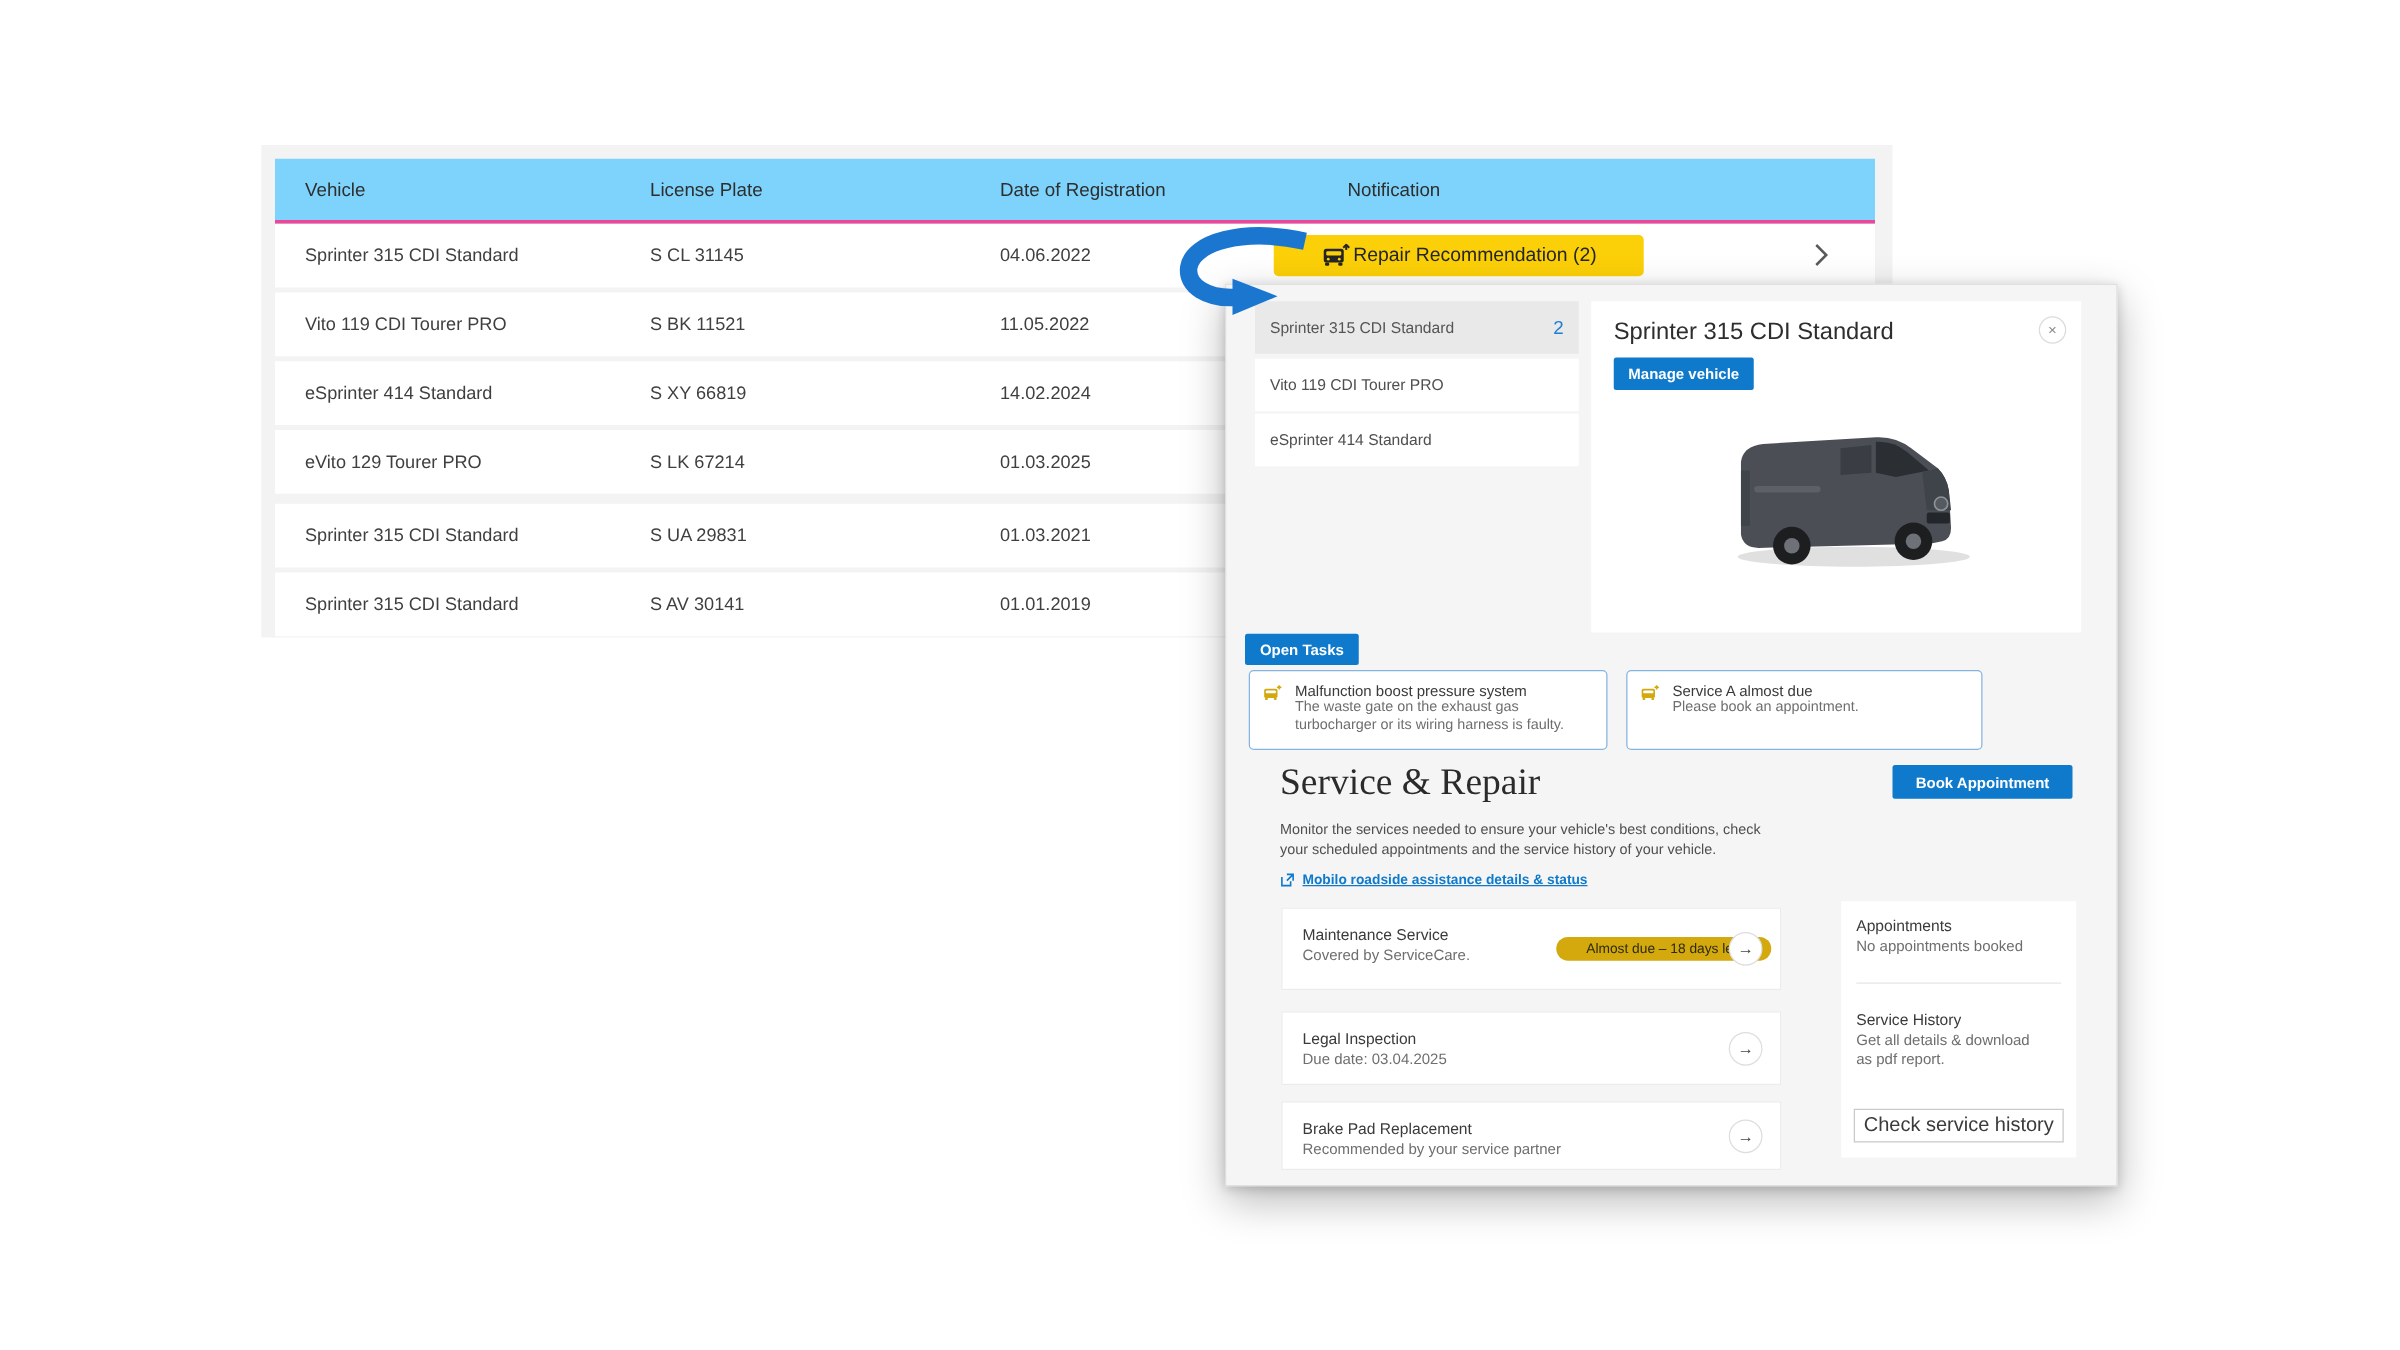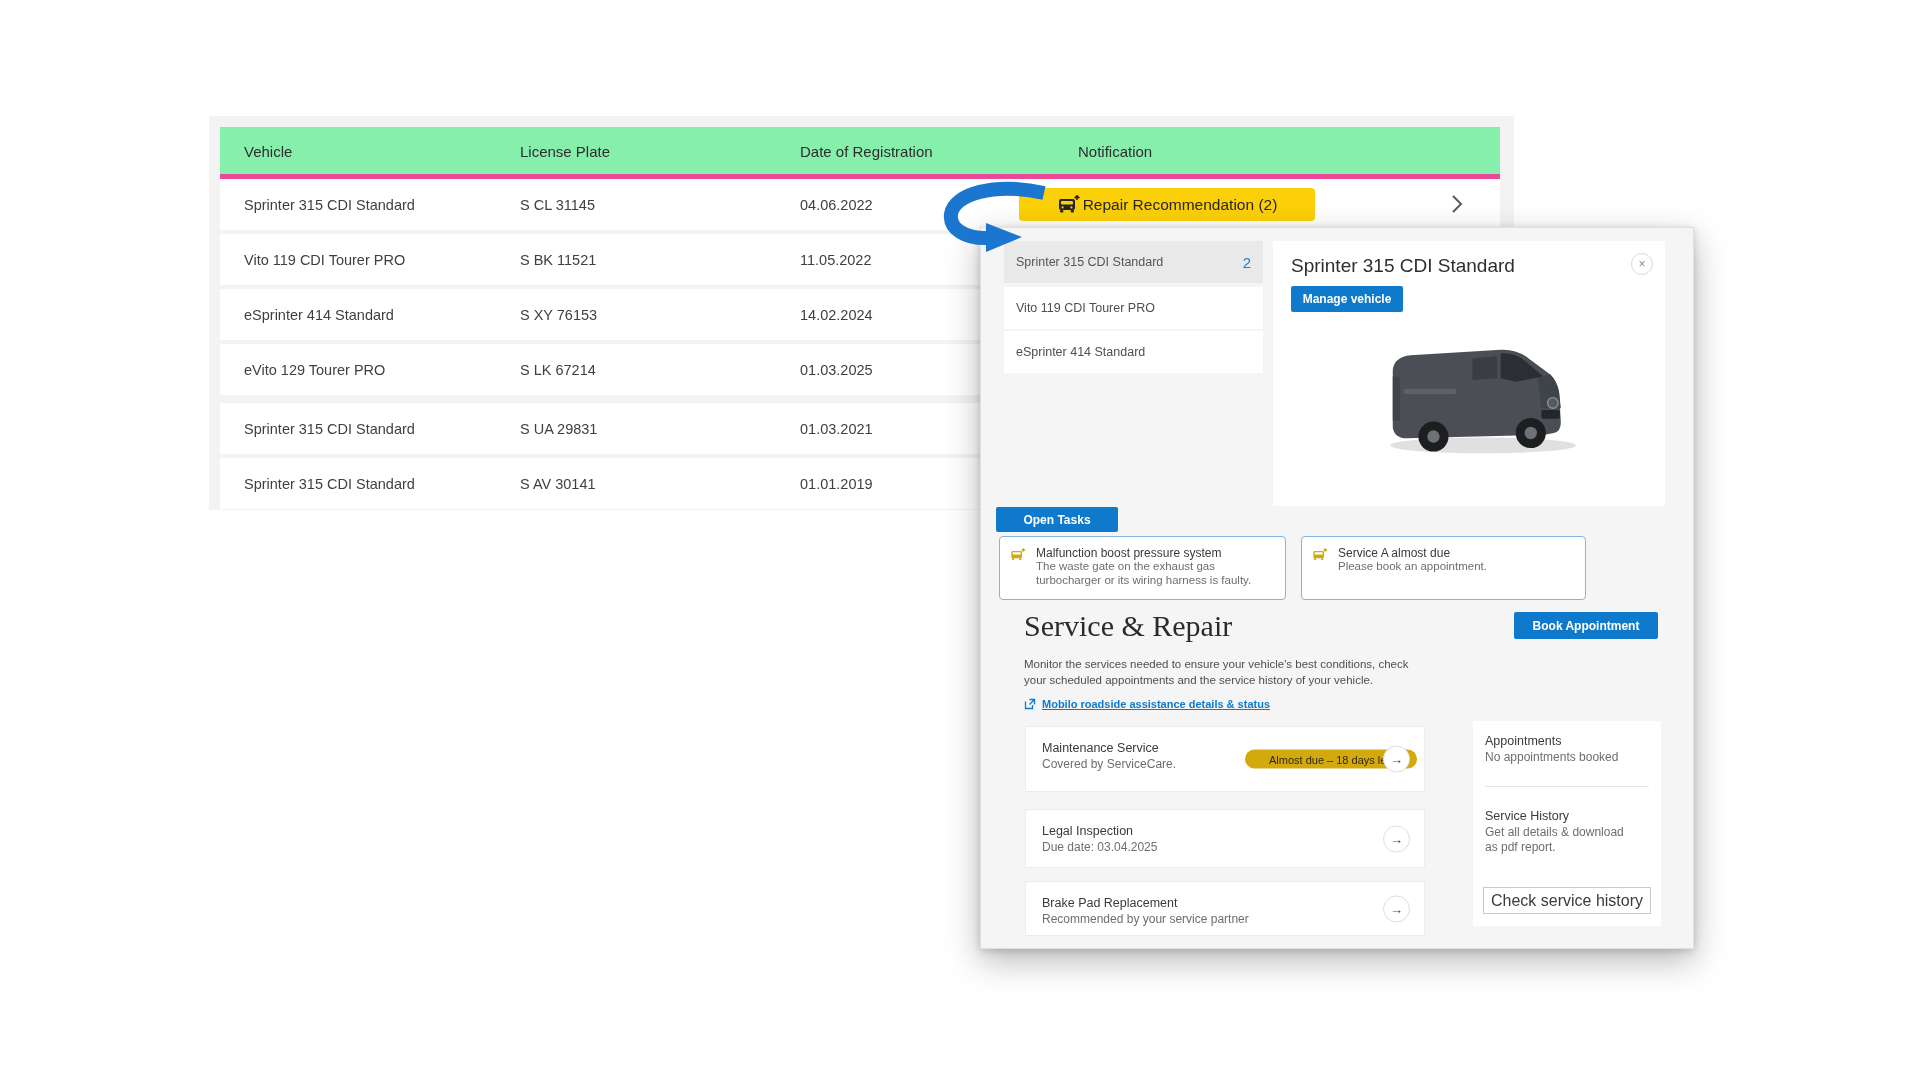--- a/index.html
+++ b/index.html
@@ -5,21 +5,21 @@
   * { margin:0; padding:0; box-sizing:border-box; }
   html,body { width:1920px; height:1080px; background:#ffffff; overflow:hidden;
               font-family:"Liberation Sans", sans-serif; }
   .abs { position:absolute; }
 
   
   #stage { left:209px; top:116px; width:1305px; height:394px; background:#f3f3f3; }
 
   
   #fleet-table { left:220px; top:127px; width:1280px; }
-  .t-header { position:relative; height:52px; background:#86efac; border-bottom:5px solid #ec4899; }
+  .t-header { position:relative; height:52px; background:#7dd3fc; border-bottom:3px solid #ec4899; }
   .t-header .cell { color:#2e2e2e; font-size:15px; }
   .t-row { position:relative; height:51px; background:#ffffff; }
   .t-row.g4 { margin-top:4px; } .t-row.g8 { margin-top:8px; }
   .cell { position:absolute; top:50%; transform:translateY(-50%); font-size:14.5px; color:#3f3f3f; white-space:nowrap; }
   .c1 { left:24px; } .c2 { left:300px; } .c3 { left:580px; } .c4 { left:858px; }
 
   .repair-btn { position:absolute; left:799px; top:9px; width:296px; height:33px;
     background:#fbd008; border:none; border-radius:4px; display:flex; align-items:center;
     justify-content:center; gap:2px; font-size:15.5px; color:#262626; cursor:pointer;
     font-family:"Liberation Sans", sans-serif; }
@@ -37,21 +37,21 @@
   #vehicle-card { left:292px; top:13px; width:392px; height:265px; background:#ffffff; }
   #vehicle-card h2 { font-weight:normal; font-size:19px; color:#2e2e2e; position:absolute; left:18px; top:14px; }
   .close-btn { position:absolute; right:12px; top:12px; width:22px; height:22px; border-radius:50%;
     border:1px solid #dcdcdc; background:#fff; color:#8a8a8a; font-size:12px; line-height:20px;
     text-align:center; cursor:pointer; }
   .blue-btn { background:#0f7acc; color:#ffffff; border:none; border-radius:2px;
     font-size:12px; font-weight:bold; cursor:pointer; font-family:"Liberation Sans", sans-serif; }
   #manage-btn { position:absolute; left:18px; top:45px; width:112px; height:26px; }
   #van-img { position:absolute; left:95px; top:75px; width:230px; height:165px; }
 
-  #open-tasks-btn { left:15px; top:279px; width:122px; height:25px; }
+  #open-tasks-btn { left:15px; top:279px; width:91px; height:25px; }
   .task-card { position:absolute; top:308px; height:64px; background:#ffffff;
     border:1px solid #85b4e0; border-radius:4px; padding:9px 10px 0 10px; cursor:pointer; }
   .task-card .t-icon { position:absolute; left:10px; top:11px; }
   .task-title { margin-left:26px; font-size:12px; color:#3a3a3a; }
   .task-body { margin-left:26px; font-size:11.5px; color:#6e6e6e; line-height:1.18; max-width:244px; }
 
   #snr-title { left:43px; top:381px; font-family:"Liberation Serif", serif; font-size:30px; color:#2b2b2b; font-weight:normal; }
   #snr-desc { left:43px; top:428px; max-width:398px; font-size:11.5px; color:#4f4f4f; line-height:1.42; }
   #mobilo-link { left:43px; top:470px; display:flex; align-items:center; gap:6px;
     font-size:11px; font-weight:bold; color:#0f7acc; text-decoration:underline; cursor:pointer; }
@@ -112,21 +112,21 @@
     </svg>
   </div>
 
   <div class="t-row g4">
     <span class="cell c1">Vito 119 CDI Tourer PRO</span>
     <span class="cell c2">S BK 11521</span>
     <span class="cell c3">11.05.2022</span>
   </div>
   <div class="t-row g4">
     <span class="cell c1">eSprinter 414 Standard</span>
-    <span class="cell c2">S XY 76153</span>
+    <span class="cell c2">S XY 66819</span>
     <span class="cell c3">14.02.2024</span>
   </div>
   <div class="t-row g4">
     <span class="cell c1">eVito 129 Tourer PRO</span>
     <span class="cell c2">S LK 67214</span>
     <span class="cell c3">01.03.2025</span>
   </div>
   <div class="t-row g8">
     <span class="cell c1">Sprinter 315 CDI Standard</span>
     <span class="cell c2">S UA 29831</span>

